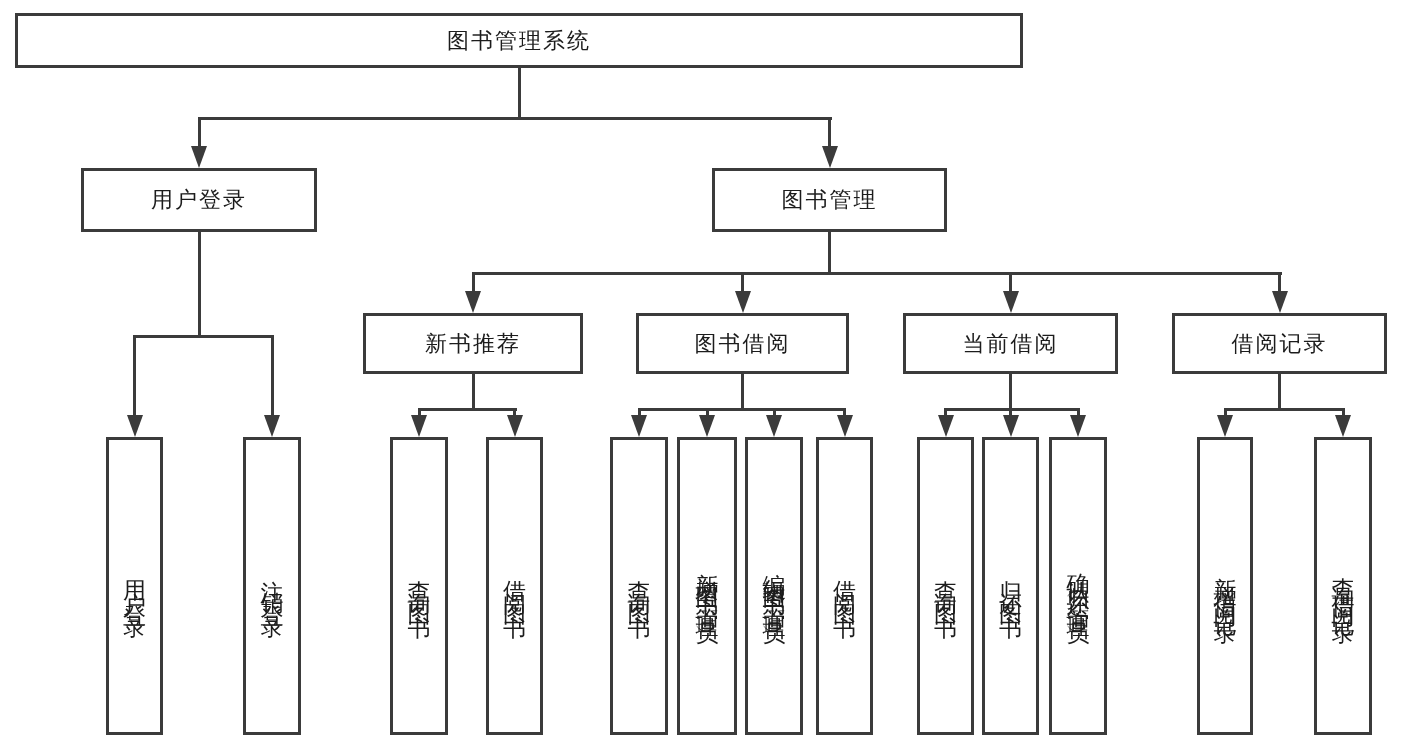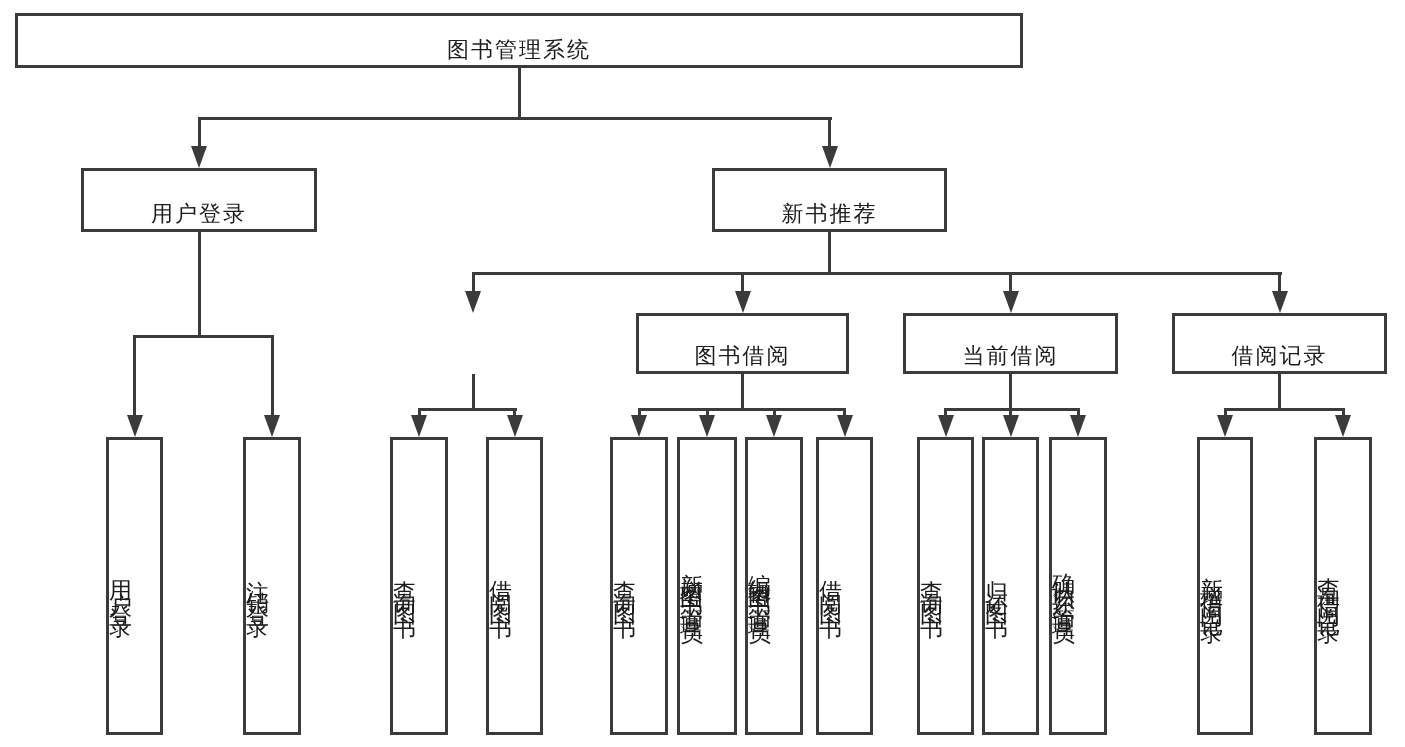--- a/index.html
+++ b/index.html
@@ -1,19 +1,19 @@
 <!DOCTYPE html>
 <html><head>
 <meta charset="utf-8">
 <style>
   html,body{margin:0;padding:0;background:#fff;}
   body{font-family:"Liberation Sans",sans-serif;}
   .stage{position:relative;width:1405px;height:747px;background:#ffffff;overflow:hidden;}
   .box{position:absolute;box-sizing:border-box;border:3px solid #3b3b3b;background:#ffffff;
-       display:flex;align-items:flex-end;justify-content:center;color:#1c1c1c;}
+       display:flex;align-items:center;justify-content:center;color:#1c1c1c;}
   .h{font-size:22px;letter-spacing:2px;white-space:nowrap;}
   .v{writing-mode:vertical-rl;text-orientation:mixed;font-size:23px;line-height:1;}
   .sp4{letter-spacing:12px;}
   .sp6{letter-spacing:9px;}
   .sp9{letter-spacing:7px;}
   .ln{position:absolute;background:#3b3b3b;}
   .ar{position:absolute;width:3px;background:#3b3b3b;}
   .ar::after{content:"";position:absolute;left:-6.5px;top:100%;width:0;height:0;
              border:8px solid transparent;border-bottom:0;border-top:22px solid #3b3b3b;}
   .wm{position:absolute;left:1158px;top:710px;font-size:21px;color:#aeaeae;
@@ -30,35 +30,38 @@
 
   <div class="ln" style="left:518px;top:68px;width:3px;height:49px;"></div>
   <div class="ln" style="left:197.5px;top:117px;width:634px;height:3px;"></div>
   <div class="ar" style="left:197.5px;top:117px;height:29px;"></div>
   <div class="ar" style="left:828px;top:117px;height:29px;"></div>
 
   <div class="box h" style="left:81px;top:168px;width:236px;height:64px;">
     <span>用户登录</span>
   </div>
   <div class="box h" style="left:712px;top:168px;width:235px;height:64px;">
-    <span>新书推荐</span>
+    <span>图书管理</span>
   </div>
 
   <div class="ln" style="left:197.5px;top:232px;width:3px;height:106px;"></div>
   <div class="ln" style="left:133px;top:335px;width:140px;height:3px;"></div>
   <div class="ar" style="left:133px;top:335px;height:80px;"></div>
   <div class="ar" style="left:270.5px;top:335px;height:80px;"></div>
 
   <div class="ln" style="left:828px;top:232px;width:3px;height:43px;"></div>
   <div class="ln" style="left:471.5px;top:272px;width:810px;height:3px;"></div>
   <div class="ar" style="left:471.5px;top:272px;height:19px;"></div>
   <div class="ar" style="left:741px;top:272px;height:19px;"></div>
   <div class="ar" style="left:1009px;top:272px;height:19px;"></div>
   <div class="ar" style="left:1278px;top:272px;height:19px;"></div>
 
+  <div class="box h" style="left:363px;top:313px;width:220px;height:61px;">
+    <span>新书推荐</span>
+  </div>
   <div class="box h" style="left:903px;top:313px;width:215px;height:61px;">
     <span>当前借阅</span>
   </div>
   <div class="box h" style="left:636px;top:313px;width:213px;height:61px;">
     <span>图书借阅</span>
   </div>
   <div class="box h" style="left:1172px;top:313px;width:215px;height:61px;">
     <span>借阅记录</span>
   </div>
 

